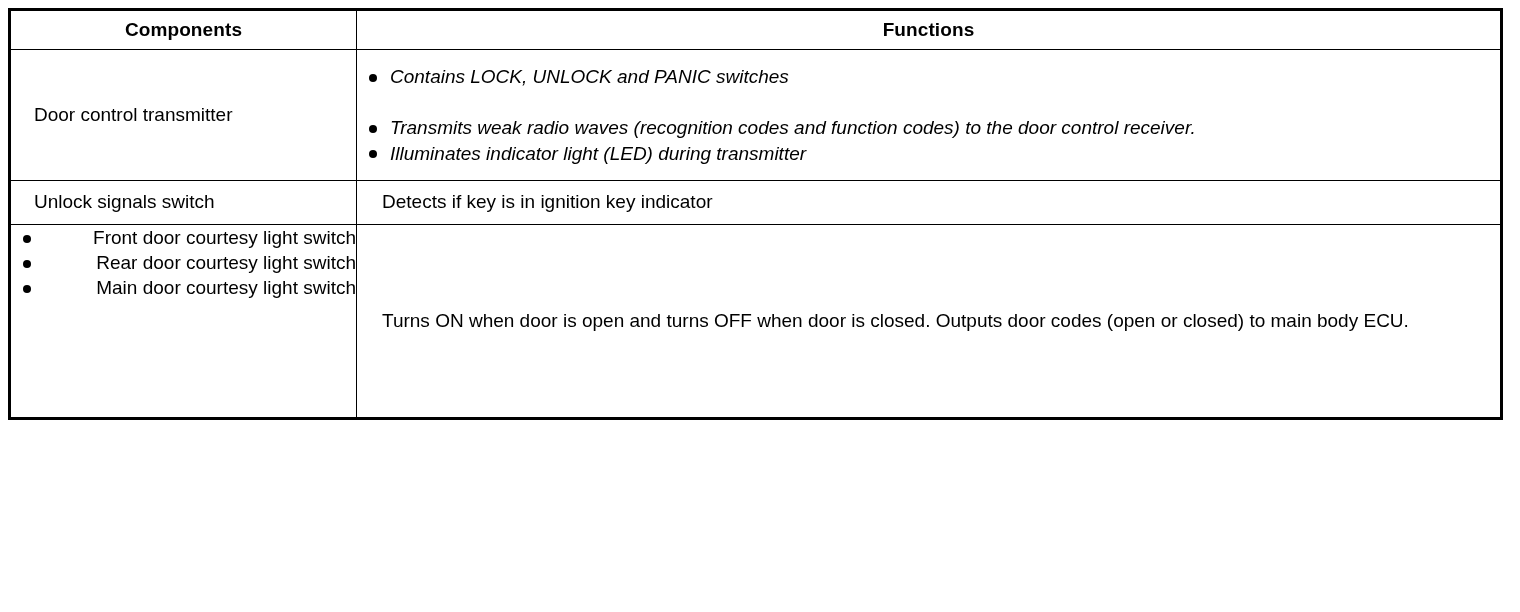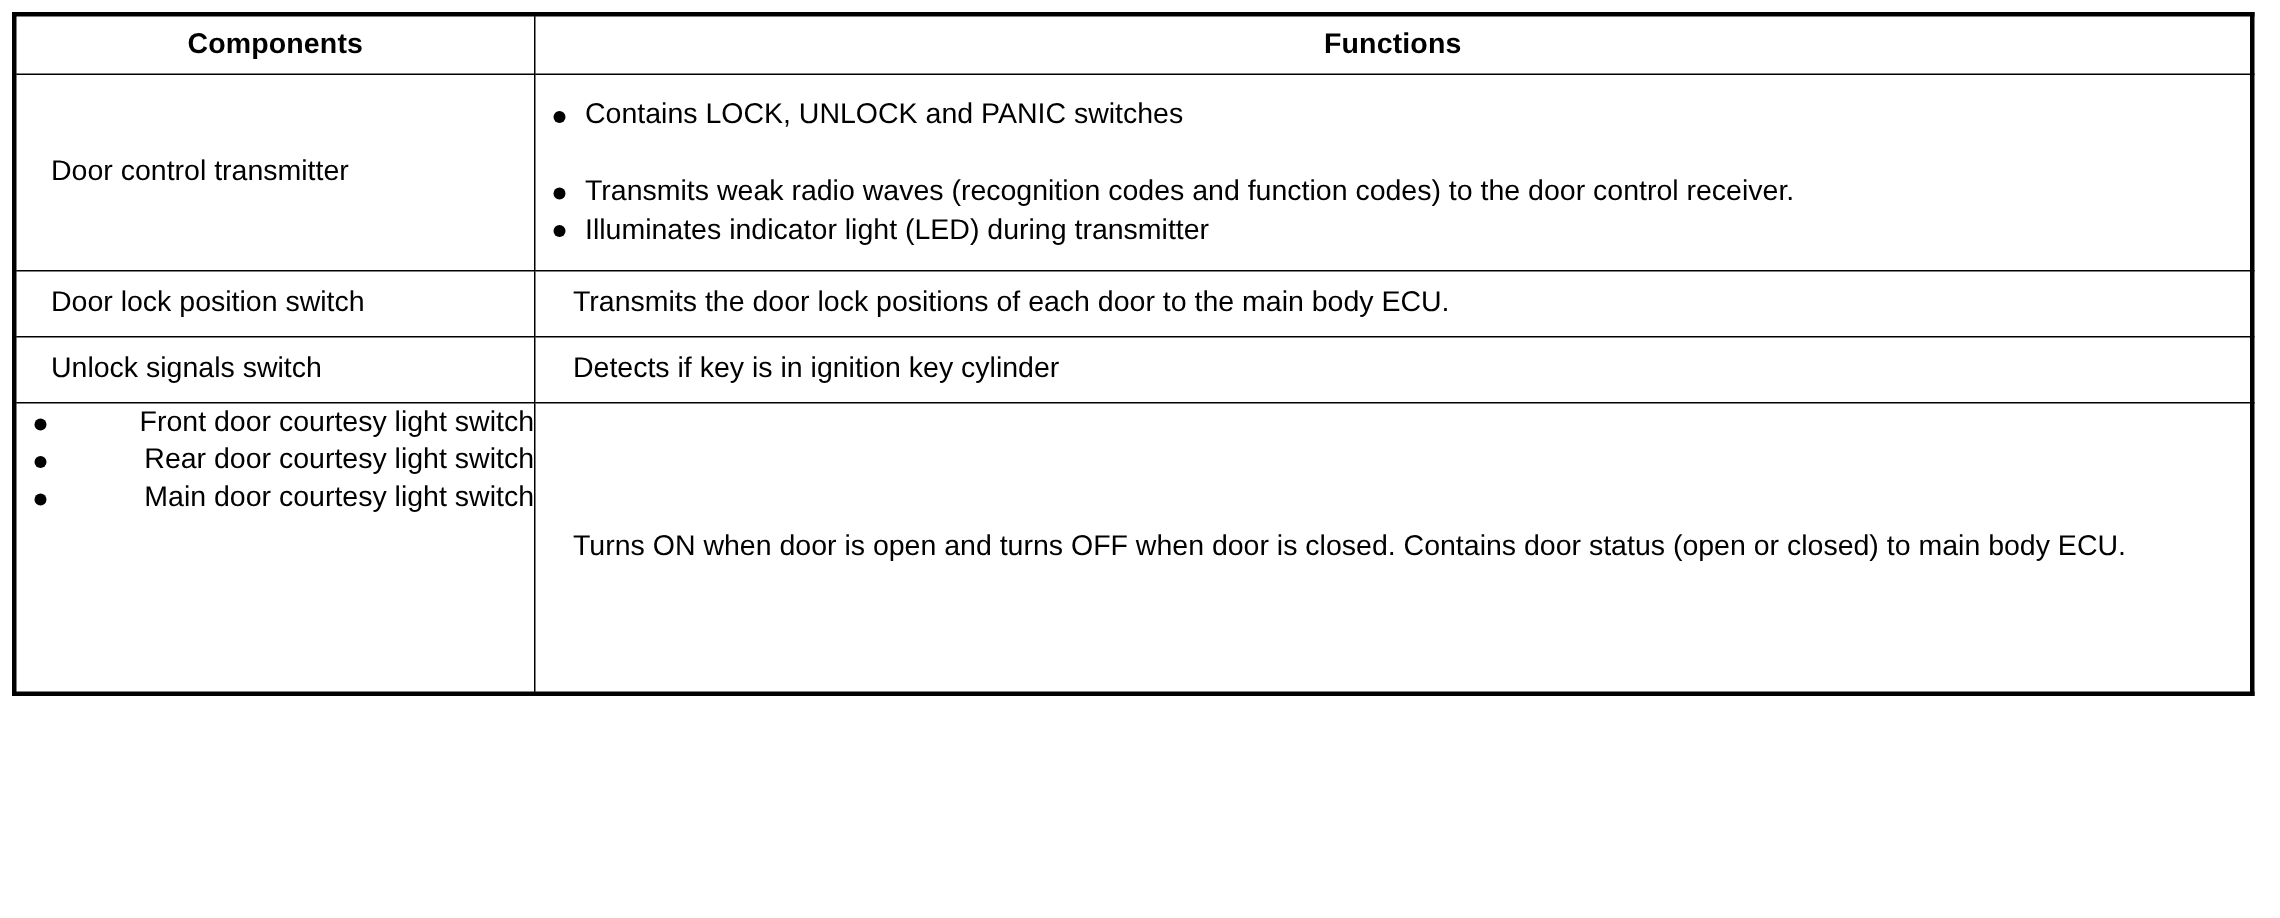--- a/index.html
+++ b/index.html
@@ -89,20 +89,21 @@
     top: 0.52em;
     width: 8px;
     height: 8px;
     background: #000000;
     border-radius: 50%;
   }
 
   
   .func-bullets {
     padding: 12px 8px 10px 10px;
+    font-style: italic;
   }
   .func-bullets li.gap-after {
     margin-bottom: 26px;
   }
   .func-bullets li .dot { left: 14px; }
   .func-bullets li { padding-left: 36px; }
 
   
   .comp-bullets {
     padding: 12px 6px 12px 6px;
@@ -161,35 +162,27 @@
             </li>
             <li>
               <span class="dot"></span>
               <span>Illuminates indicator light (LED) during transmitter</span>
             </li>
           </ul>
         </td>
       </tr>
 
 
-      <tr class="row-lockpos">
-        <td class="comp-cell">
-          <div class="cell-text left-label">Door lock position switch</div>
-        </td>
-        <td class="func-cell">
-          <div class="cell-text func">Transmits the door lock positions of each door to the main body ECU.</div>
-        </td>
-      </tr>
 
       <tr class="row-unlockwarn">
         <td class="comp-cell">
           <div class="cell-text left-label">Unlock signals switch</div>
         </td>
         <td class="func-cell">
-          <div class="cell-text func">Detects if key is in ignition key cylinder</div>
+          <div class="cell-text func">Detects if key is in ignition key indicator</div>
         </td>
       </tr>
 
       <tr class="row-courtesy">
         <td class="comp-cell">
           <ul class="bullets comp-bullets">
             <li>
               <span class="dot"></span>
               <span>Front door courtesy light switch</span>
             </li>
@@ -197,21 +190,21 @@
               <span class="dot"></span>
               <span>Rear door courtesy light switch</span>
             </li>
             <li>
               <span class="dot"></span>
               <span>Main door courtesy light switch</span>
             </li>
           </ul>
         </td>
         <td class="func-cell">
-          <div class="cell-text func">Turns ON when door is open and turns OFF when door is closed. Contains door status (open or closed) to main body ECU.</div>
+          <div class="cell-text func">Turns ON when door is open and turns OFF when door is closed. Outputs door codes (open or closed) to main body ECU.</div>
         </td>
       </tr>
 
 
     </tbody>
   </table>
 
 </div>
 
 </body></html>

